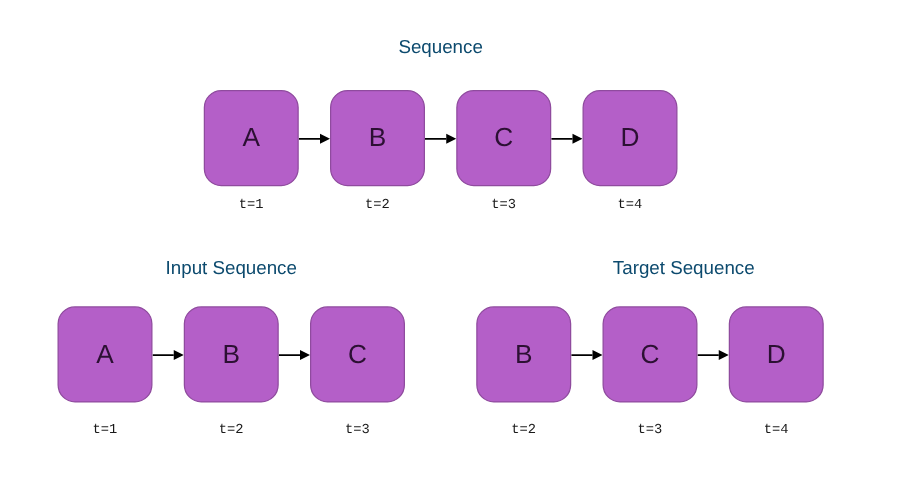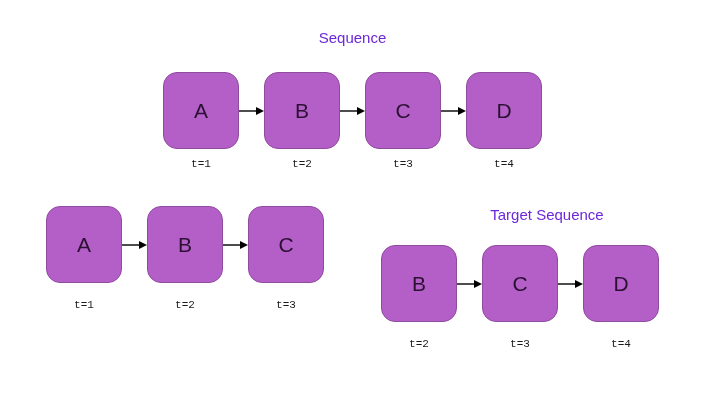--- a/index.html
+++ b/index.html
@@ -15,21 +15,21 @@
     overflow: hidden;
   }
   .group {
     position: absolute;
     display: flex;
     flex-direction: column;
   }
   .group-title {
     font-size: 15px;
     font-weight: 400;
-    color: #6d28d9;
+    color: #0c4a6e;
     text-align: center;
     margin: 0;
     line-height: 17px;
   }
   .g-top .group-title    { margin-bottom: 26px; }
   .g-bottom .group-title { margin-bottom: 22px; }
   .row {
     display: flex;
     align-items: flex-start;
   }
@@ -118,20 +118,21 @@
     <div class="cell">
       <div class="node">
         <span class="node-letter">D</span>
       </div>
       <span class="time-label">t=4</span>
     </div>
   </div>
 </section>
 
 <section class="group g-bottom" style="left:46px; top:206px; width:278px;">
+  <h2 class="group-title">Input Sequence</h2>
   <div class="row">
     <div class="cell">
       <div class="node">
         <span class="node-letter">A</span>
       </div>
       <span class="time-label">t=1</span>
     </div>
     <div class="arrow">
       <svg width="25" height="12" viewBox="0 0 25 12">
           <line x1="0" y1="6" x2="17" y2="6" stroke="#000" stroke-width="1.4"></line>

